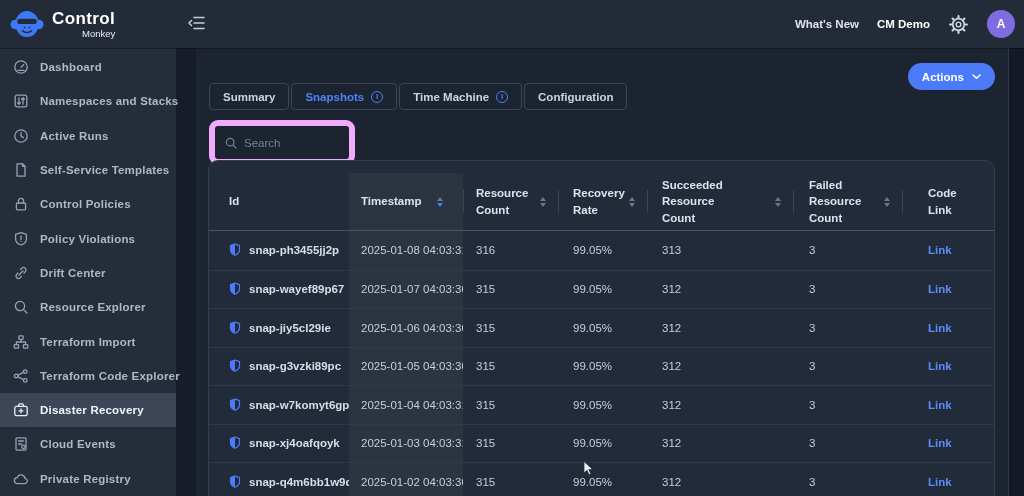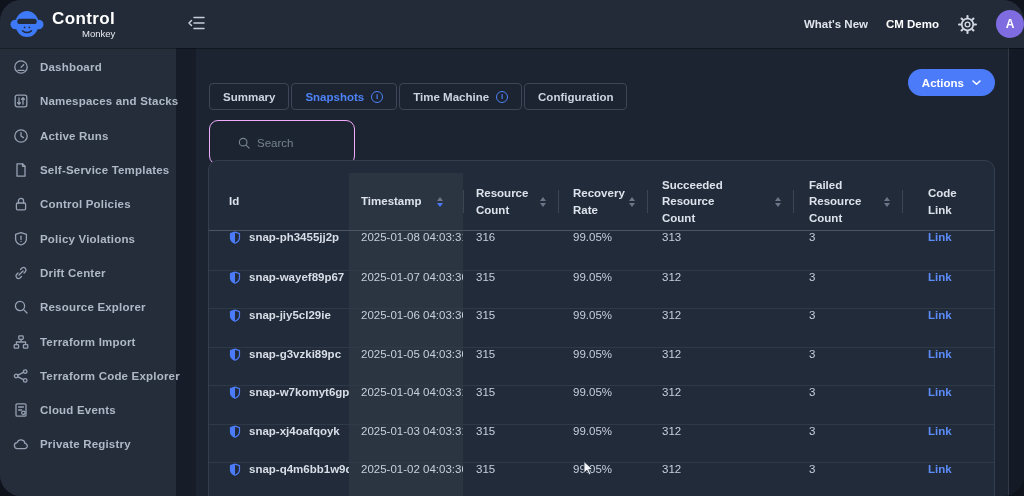--- a/index.html
+++ b/index.html
@@ -1,30 +1,30 @@
 <!DOCTYPE html>
 <html><head>
 <meta charset="utf-8">
 <style>
   * { box-sizing: border-box; margin: 0; padding: 0; }
   html,body { background:#0e131c; }
   #app {
     position:relative; width:1024px; height:496px; overflow:hidden;
-    background:#1c2431; font-family:"Liberation Sans", sans-serif;border-radius:21px;
+    background:#1c2431; font-family:"Liberation Sans", sans-serif;
   }
 
   
   .topbar { position:absolute; top:0; left:0; right:0; height:48px; background:#232b38;
             display:flex; align-items:center; z-index:6; box-shadow:0 1px 0 rgba(0,0,0,.35); }
   .logo { display:flex; align-items:center; gap:7px; padding-left:9px; }
   .logo-text { display:flex; flex-direction:column; line-height:1; }
   .logo-title { color:#ffffff; font-size:17px; font-weight:800; letter-spacing:.4px; }
   .logo-sub { color:#e8ecf2; font-size:9.5px; align-self:flex-end; margin-top:2px; }
   .collapse-btn { position:absolute; left:187px; top:14px; color:#c6cedb; cursor:pointer; }
-  .topbar-right { margin-left:auto; display:flex; align-items:center; gap:18px; }
+  .topbar-right { margin-left:auto; display:flex; align-items:center; gap:18px; padding-right:9px; }
   .whats-new { color:#dfe4ec; font-size:11.5px; font-weight:600; cursor:pointer; }
   .account { color:#ffffff; font-size:11.5px; font-weight:700; cursor:pointer; }
   .gear { display:flex; cursor:pointer; }
   .gear .teeth rect { fill:#d2d9e3; }
   .gear .ring { fill:none; stroke:#d2d9e3; stroke-width:2; }
   .gear .hole { fill:none; stroke:#d2d9e3; stroke-width:1.6; }
   .avatar { width:28px; height:28px; border-radius:50%; background:#7f6ce0; color:#fff;
             font-size:12px; font-weight:700; display:flex; align-items:center; justify-content:center; cursor:pointer; }
 
   
@@ -36,32 +36,32 @@
   .nav-item .lbl { font-size:11.5px; font-weight:600; letter-spacing:.2px; white-space:nowrap; }
   .nav-item.active { background:#3d4656; color:#f2f4f8; }
   .nav-item.active .icon { color:#e9edf3; }
 
   .gutter { position:absolute; top:48px; bottom:0; left:176px; width:20px; background:#161d28; }
   .right-strip { position:absolute; top:48px; bottom:0; right:0; width:16px; background:#141a25;
                  border-left:1px solid rgba(130,143,163,.28); z-index:4; }
 
   
   .main { position:absolute; top:48px; left:196px; right:16px; bottom:0; }
-  .actions-btn { position:absolute; top:21px; right:13px; height:27px; padding:4px 14px; background:#4b7bf9;
+  .actions-btn { position:absolute; top:15px; right:13px; height:27px; padding:4px 14px; background:#4b7bf9;
                  color:#fff; border:none; border-radius:14px; font-size:11.5px; font-weight:700;
                  display:flex; align-items:center; gap:8px; font-family:inherit; cursor:pointer; }
   .tabs { position:absolute; top:35px; left:13px; display:flex; gap:2px; }
   .tab { height:27px; padding:0 13px; border:1px solid #3c4656; border-radius:4px; background:transparent;
          display:flex; align-items:center; gap:7px; color:#ccd4e0; font-size:11.5px; font-weight:600; cursor:pointer; white-space:nowrap; }
   .tab.active { color:#4e82f7; }
   .info-badge { width:12px; height:12px; border:1.2px solid #4e82f7; border-radius:50%; color:#4e82f7;
                 font-size:8px; font-weight:700; display:flex; align-items:center; justify-content:center; }
 
-  .search-box { position:absolute; top:72px; left:13px; width:146px; height:45px; border:1px solid #f0abfc;
-                border-radius:9px; display:flex; align-items:center; gap:7px; padding:0 28px; color:#76828f; }
+  .search-box { position:absolute; top:72px; left:13px; width:146px; height:45px; border:6px solid #f0abfc;
+                border-radius:9px; display:flex; align-items:center; gap:7px; padding:0 10px; color:#76828f; }
   .search-box svg { flex:none; }
   .search-box svg * { fill:none; stroke:currentColor; stroke-width:1.4; stroke-linecap:round; }
   .search-box input { background:transparent; border:none; outline:none; color:#d7dde8; font-size:11.5px; width:100%; font-family:inherit; }
   .search-box input::placeholder { color:#76828f; }
 
   
   .card { position:absolute; top:112px; left:12px; right:13px; bottom:-12px; background:#222b39;
           border:1px solid #343e4f; border-radius:10px; padding-top:12px; overflow:hidden; }
   .thead { display:flex; height:58px; border-bottom:1px solid rgba(150,163,183,.35); }
   .hcell { display:flex; align-items:center; justify-content:space-between; padding-right:12px; position:relative; }
@@ -80,21 +80,21 @@
   .thead .col-code_link .lbl { max-width:40px; }
 
   .sort { display:inline-flex; flex-direction:column; gap:2px; flex:none; }
   .sort i { width:0; height:0; border-left:3.5px solid transparent; border-right:3.5px solid transparent; display:block; }
   .sort i.up { border-bottom:4.5px solid #6b7689; }
   .sort i.dn { border-top:4.5px solid #6b7689; }
   .sort.desc i.dn { border-top-color:#4b7bf9; }
 
   .trow { display:flex; height:38.5px; }
   .trow + .trow { border-top:1px solid rgba(120,134,156,.16); }
-  .cell { display:flex; align-items:flex-start; height:100%; font-size:11.5px; color:#c7cfdc; gap:8px; overflow:hidden; white-space:nowrap; }
+  .cell { display:flex; align-items:center; height:100%; font-size:11.5px; color:#c7cfdc; gap:8px; overflow:hidden; white-space:nowrap; }
   .cell.col-id { color:#d8dee8; font-weight:600; }
   .snap-icon { display:flex; flex:none; }
   .snap-icon .half { fill:#4b7bf9; stroke:none; }
   .snap-icon .outline { fill:none; stroke:#4b7bf9; stroke-width:1.2; stroke-linejoin:round; }
   .link { color:#5b8cf8; font-weight:600; cursor:pointer; }
 
   .cursor { position:absolute; left:583px; top:461px; z-index:50; pointer-events:none; }
 </style>
 </head>
 <body>
@@ -238,20 +238,30 @@
           <span class="icon">
             <svg viewBox="0 0 16 16">
               <circle cx="3.2" cy="8" r="1.8"></circle>
               <circle cx="12.2" cy="3.6" r="1.8"></circle>
               <circle cx="12.2" cy="12.4" r="1.8"></circle>
               <path d="M4.9 7.2l5.6-2.8M4.9 8.8l5.6 2.8"></path>
             </svg>
           </span>
           <span class="lbl">Terraform Code Explorer</span>
         </div>
+        <div class="nav-item active">
+          <span class="icon">
+            <svg viewBox="0 0 16 16">
+              <rect x="1.8" y="4.4" width="12.4" height="9.2" rx="1.6"></rect>
+              <path d="M5.6 4.4V3a1.2 1.2 0 0 1 1.2-1.2h2.4A1.2 1.2 0 0 1 10.4 3v1.4"></path>
+              <path d="M8 6.8v4M6 8.8h4"></path>
+            </svg>
+          </span>
+          <span class="lbl">Disaster Recovery</span>
+        </div>
         <div class="nav-item">
           <span class="icon">
             <svg viewBox="0 0 16 16">
               <rect x="3" y="1.8" width="10" height="12.4" rx="1.2"></rect>
               <path d="M5.6 5h4.8M5.6 8h3"></path>
               <circle cx="10.4" cy="10.8" r="1.7"></circle>
             </svg>
           </span>
           <span class="lbl">Cloud Events</span>
         </div>

